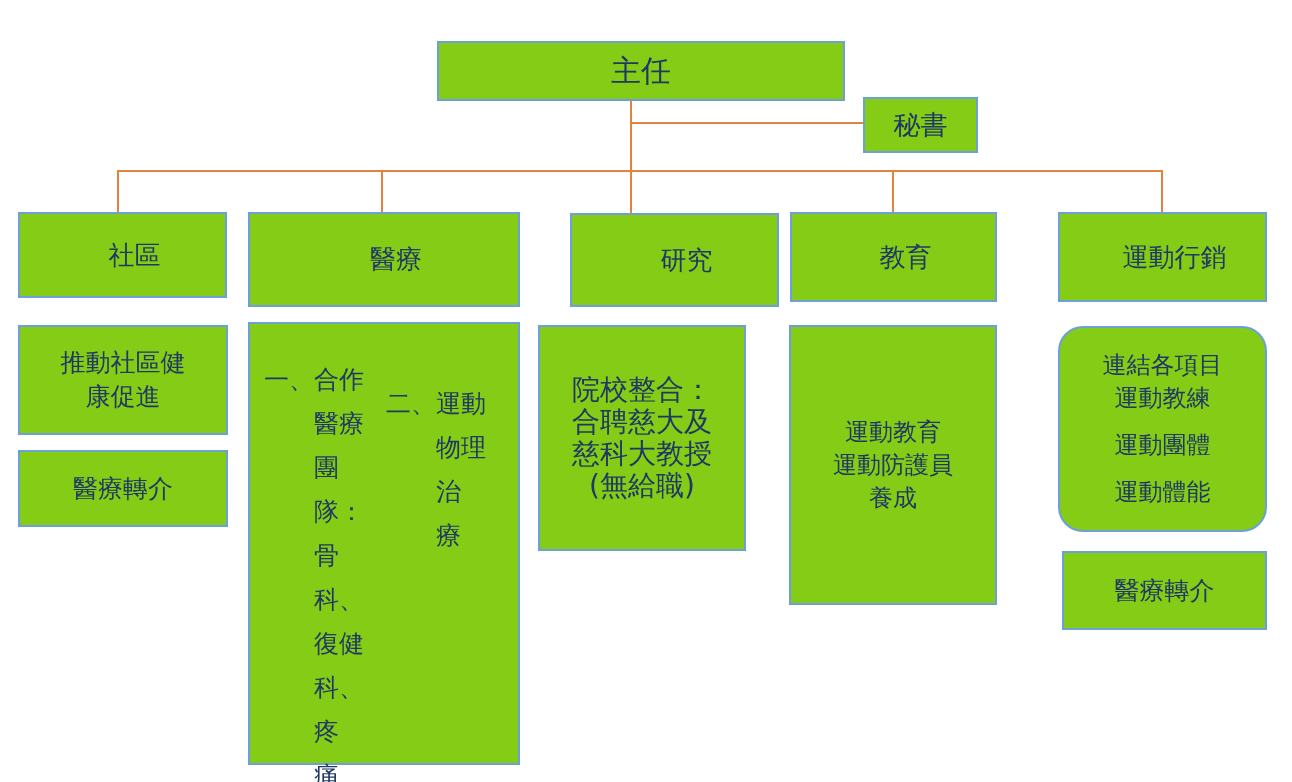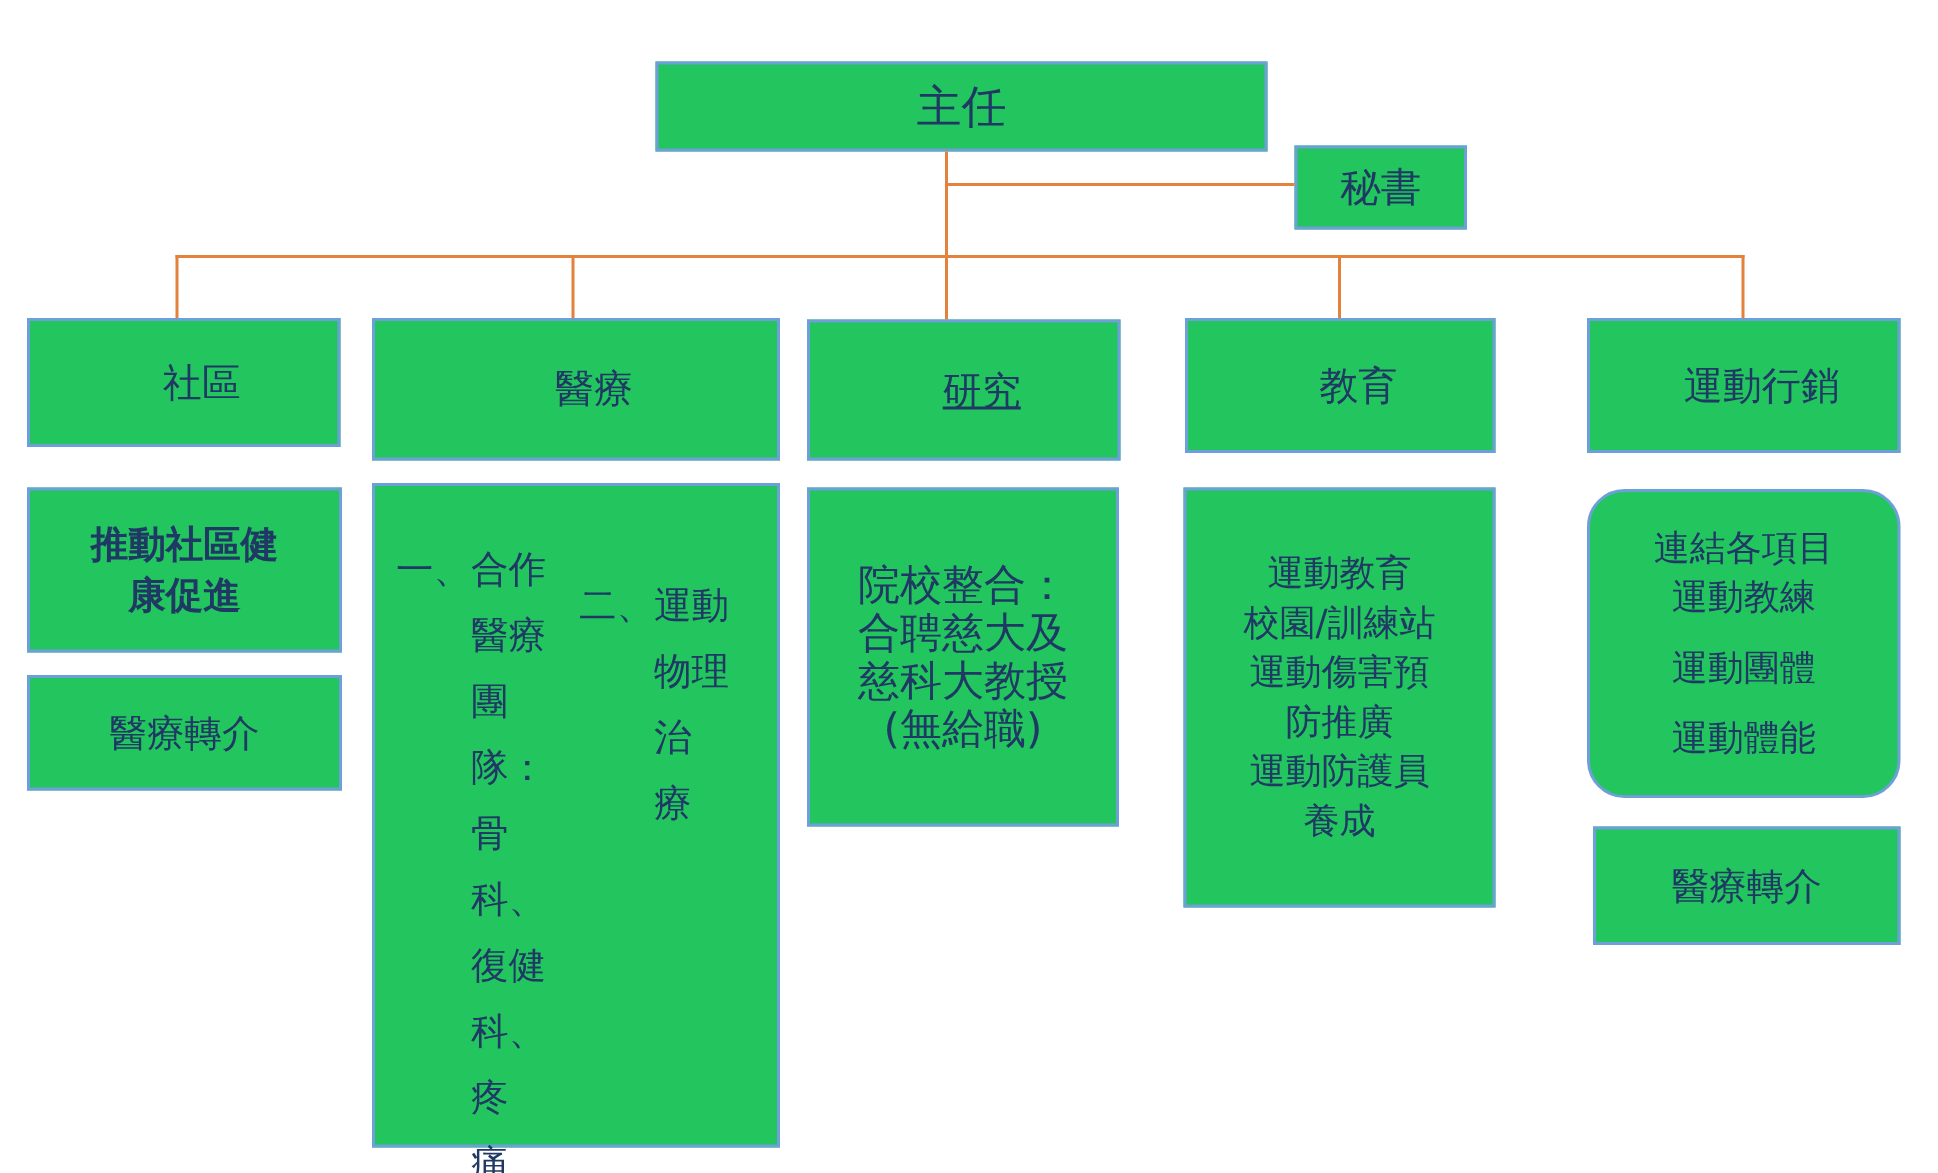--- a/index.html
+++ b/index.html
@@ -6,44 +6,44 @@
   body {
     width:1292px; height:782px; position:relative;
     background:#ffffff;
     font-family:"DejaVu Sans", sans-serif;
     color:#1f3864;
     overflow:hidden;
   }
   .box {
     position:absolute;
     border:2px solid #6da0d8;
-    background:#22c55e;
+    background:#84cc16;
     box-sizing:border-box;
     display:flex; align-items:center; justify-content:center;
     text-align:center;
     white-space:pre-line;
   }
   .hline { position:absolute; height:2px; background:#e2823c; }
   .vline { position:absolute; width:2px;  background:#e2823c; }
 
   
   #box-director  { left:437px; top:41px;  width:408px; height:60px; font-size:30px; }
   #box-secretary { left:863px; top:97px;  width:115px; height:56px; font-size:27px; }
 
   
   .branch { font-size:26px;padding-left:24px; }
   #b-community { left:18px;   top:212px; width:209px; height:86px; }
   #b-medical   { left:248px;  top:212px; width:272px; height:95px; }
-  #b-research  { left:538px;  top:213px; width:209px; height:94px;text-decoration:underline; }
+  #b-research  { left:570px;  top:213px; width:209px; height:94px; }
   #b-education { left:790px;  top:212px; width:207px; height:90px; }
   #b-marketing { left:1058px; top:212px; width:209px; height:90px; }
 
   
   .content { font-size:24px; line-height:33px; }
-  #c-community-1 { left:18px;  top:325px; width:210px; height:110px; line-height:34px; font-size:25px;font-weight:bold; }
+  #c-community-1 { left:18px;  top:325px; width:210px; height:110px; line-height:34px; font-size:25px; }
   #c-community-2 { left:18px;  top:450px; width:210px; height:77px;  font-size:25px; }
 
   #c-medical {
     left:248px; top:322px; width:272px; height:443px;
     align-items:flex-start; justify-content:flex-start;
     text-align:left; padding:34px 10px 0 14px;
     font-size:25px; line-height:44px;
   }
   #c-medical .list-item { padding-left:2em; text-indent:-2em; white-space:pre-line; }
   #c-medical .list-item + .list-item { margin-top:24px; }
@@ -108,23 +108,20 @@
 療</div>
   </div>
 
   <div class="box content" id="c-research">院校整合：
 合聘慈大及
 慈科大教授
 (無給職)</div>
 
   <div class="box content" id="c-education">
     <div>運動教育</div>
-    <div>校園/訓練站
-運動傷害預
-防推廣</div>
     <div>運動防護員
 養成</div>
   </div>
 
   <div class="box content" id="c-marketing">
     <div>連結各項目
 運動教練</div>
     <div>運動團體</div>
     <div>運動體能</div>
   </div>

